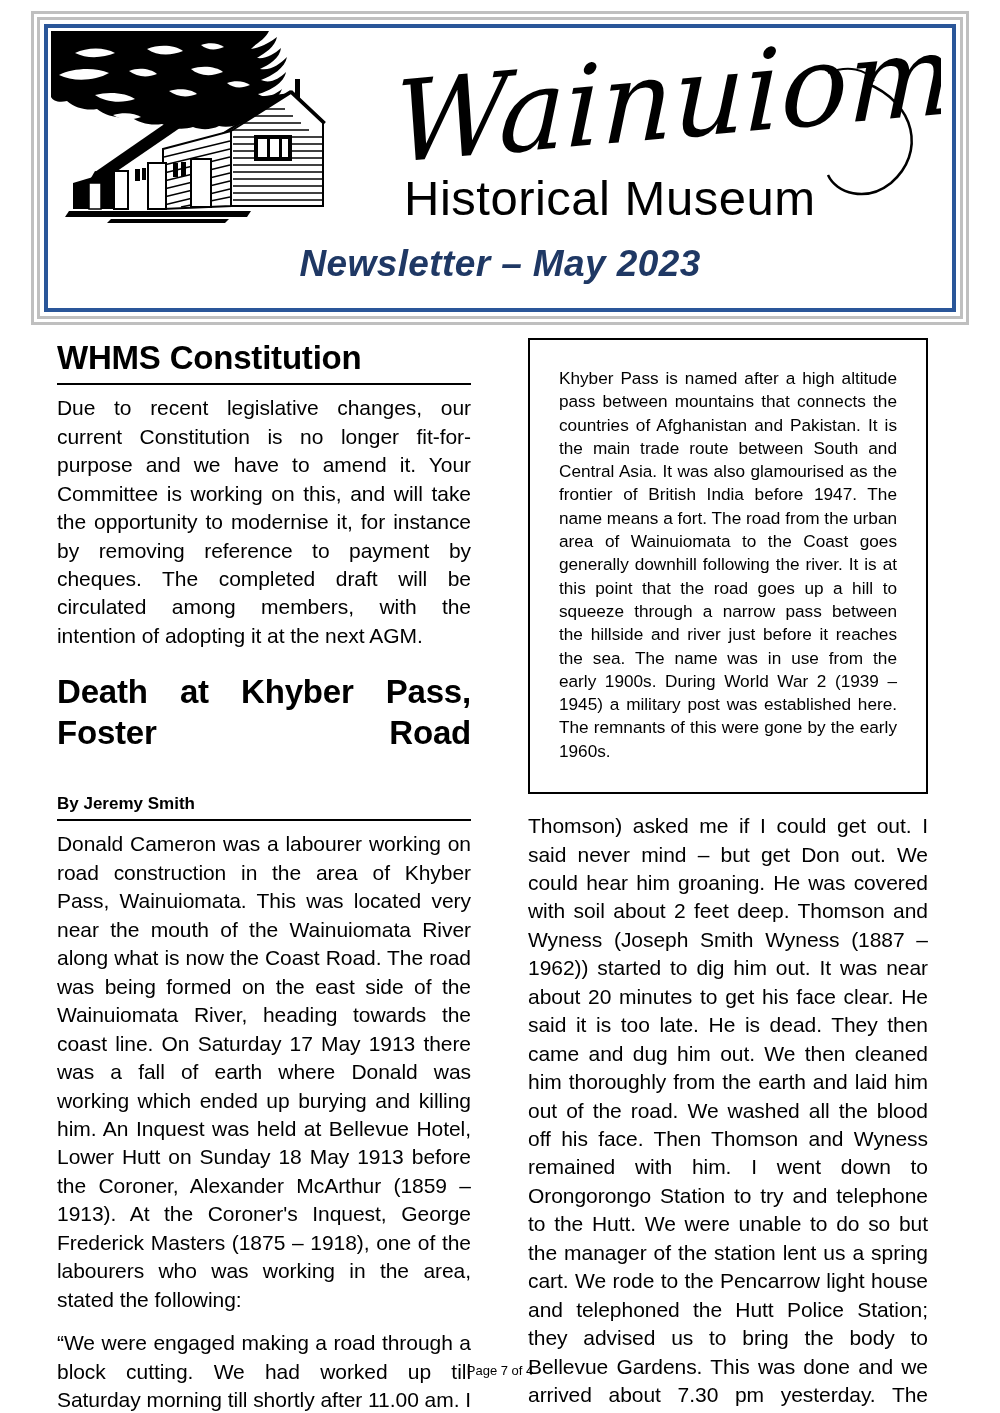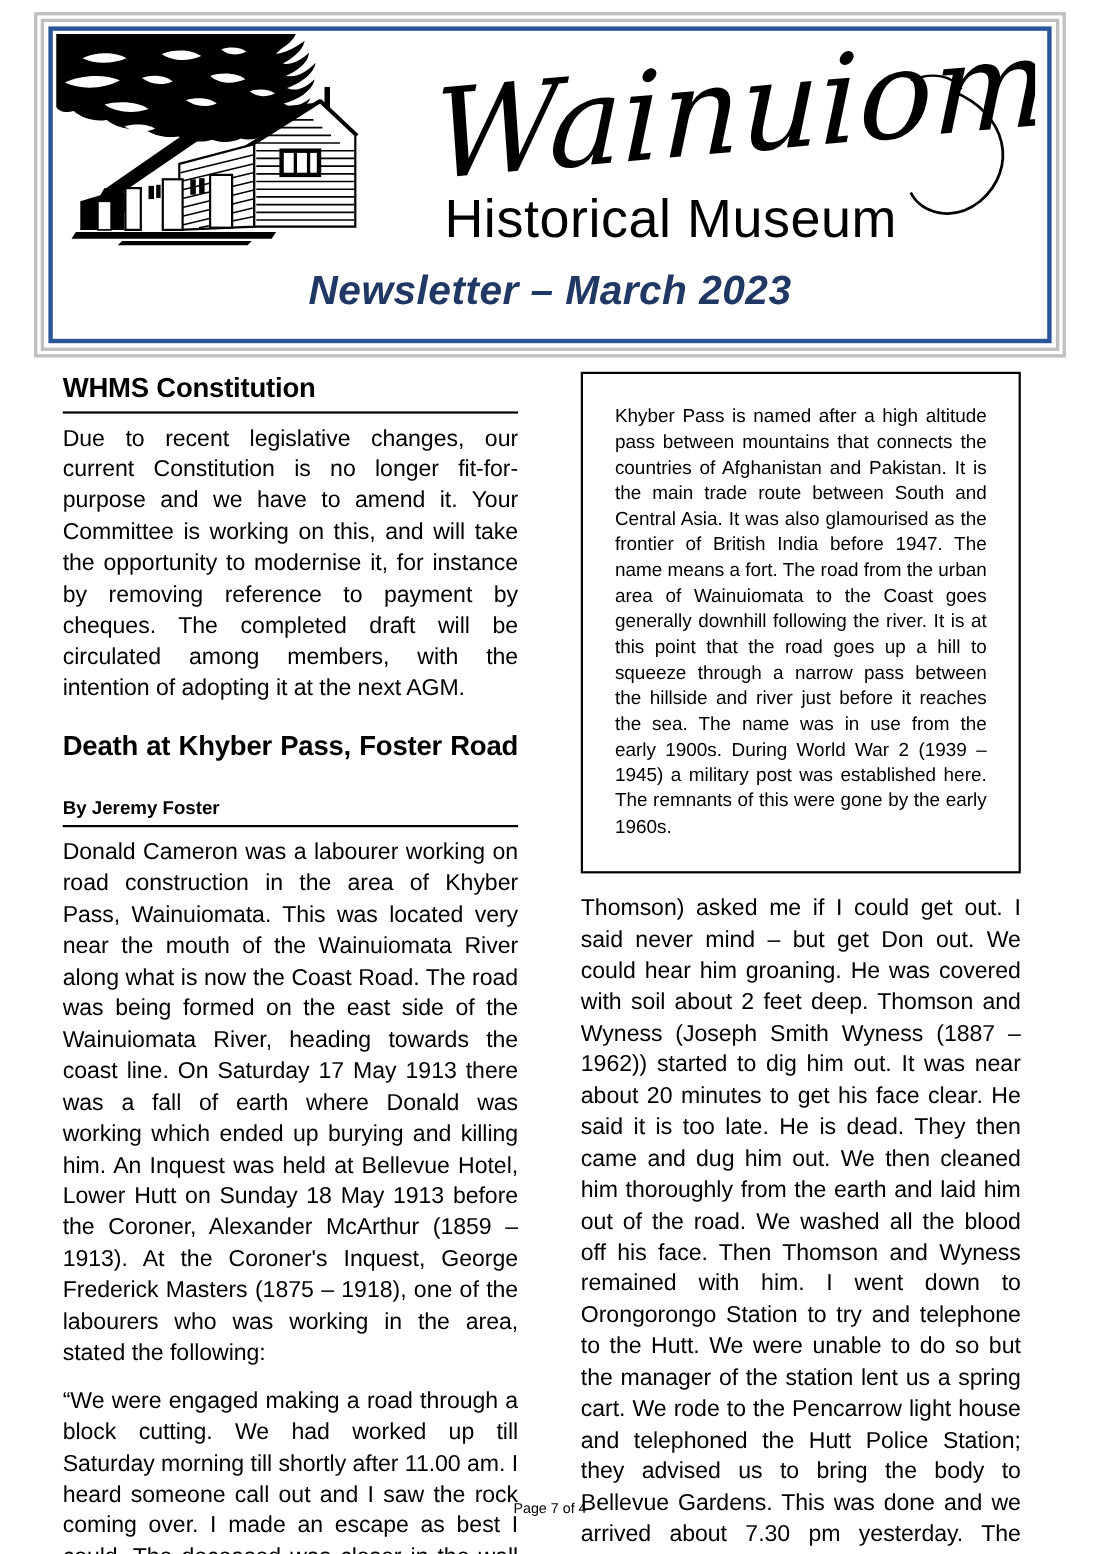--- a/index.html
+++ b/index.html
@@ -103,21 +103,21 @@
   .col {
     position: absolute;
     top: 0;
     width: 414px;
   }
   .col-left  { left: 57px; }
   .col-right { left: 528px; width: 400px; }
 
   h1.section-heading {
     margin: 0;
-    font-size: 25px;
+    font-size: 33px;
     font-weight: bold;
     line-height: 1.22;
     letter-spacing: -0.2px;
     color: #000;
     text-align: justify;
   }
   h1.section-heading.stretch {
     text-align: justify;
   }
   h1.section-heading.stretch::after {
@@ -273,41 +273,41 @@
           <div class="wordmark">
             <svg width="545" height="190" viewBox="0 0 545 190" xmlns="http://www.w3.org/2000/svg">
               <text x="10" y="118" font-family="'DejaVu Serif', serif" font-size="112" font-style="italic" fill="#000000" transform="rotate(-5 10 118) skewX(-6)">Wainuiomata</text>
               <text x="8" y="172" font-family="'Liberation Sans', sans-serif" font-size="49" fill="#000000" letter-spacing="0.5">Historical Museum</text>
 
               <path d="M470,40 C520,60 530,110 495,140 C470,160 440,150 432,132" fill="none" stroke="#000000" stroke-width="2.5"></path>
               <path d="M432,30 C452,22 470,26 478,38" fill="none" stroke="#000000" stroke-width="2"></path>
             </svg>
           </div>
 
-          <div class="newsletter-title">Newsletter – March 2023</div>
+          <div class="newsletter-title">Newsletter – May 2023</div>
         </div>
       </div>
     </div>
   </div>
 
   <div class="columns">
 
     <div class="col col-left">
 
       <div class="heading-block">
         <h1 class="section-heading">WHMS Constitution</h1>
         <div class="rule"></div>
         <p class="body">Due to recent legislative changes, our current Constitution is no longer fit-for-purpose and we have to amend it. Your Committee is working on this, and will take the opportunity to modernise it, for instance by removing reference to payment by cheques. The completed draft will be circulated among members, with the intention of adopting it at the next AGM.</p>
       </div>
 
       <div class="spacer-22"></div>
 
       <div class="heading-block">
         <h1 class="section-heading stretch">Death at Khyber Pass, Foster Road</h1>
-        <div class="byline">By Jeremy Foster</div>
+        <div class="byline">By Jeremy Smith</div>
         <div class="rule"></div>
         <p class="body">Donald Cameron was a labourer working on road construction in the area of Khyber Pass, Wainuiomata. This was located very near the mouth of the Wainuiomata River along what is now the Coast Road. The road was being formed on the east side of the Wainuiomata River, heading towards the coast line. On Saturday 17 May 1913 there was a fall of earth where Donald was working which ended up burying and killing him. An Inquest was held at Bellevue Hotel, Lower Hutt on Sunday 18 May 1913 before the Coroner, Alexander McArthur (1859 – 1913). At the Coroner's Inquest, George Frederick Masters (1875 – 1918), one of the labourers who was working in the area, stated the following:</p>
         <p class="body">“We were engaged making a road through a block cutting. We had worked up till Saturday morning till shortly after 11.00 am. I heard someone call out and I saw the rock coming over. I made an escape as best I could. The deceased was closer in the wall than any of us. He was working on the western side. I was working on the northern side of the face. I got pinned down – Thomson (Alexander Francis</p>
       </div>
 
     </div>
 
     <div class="col col-right">
 
       <div class="callout">

